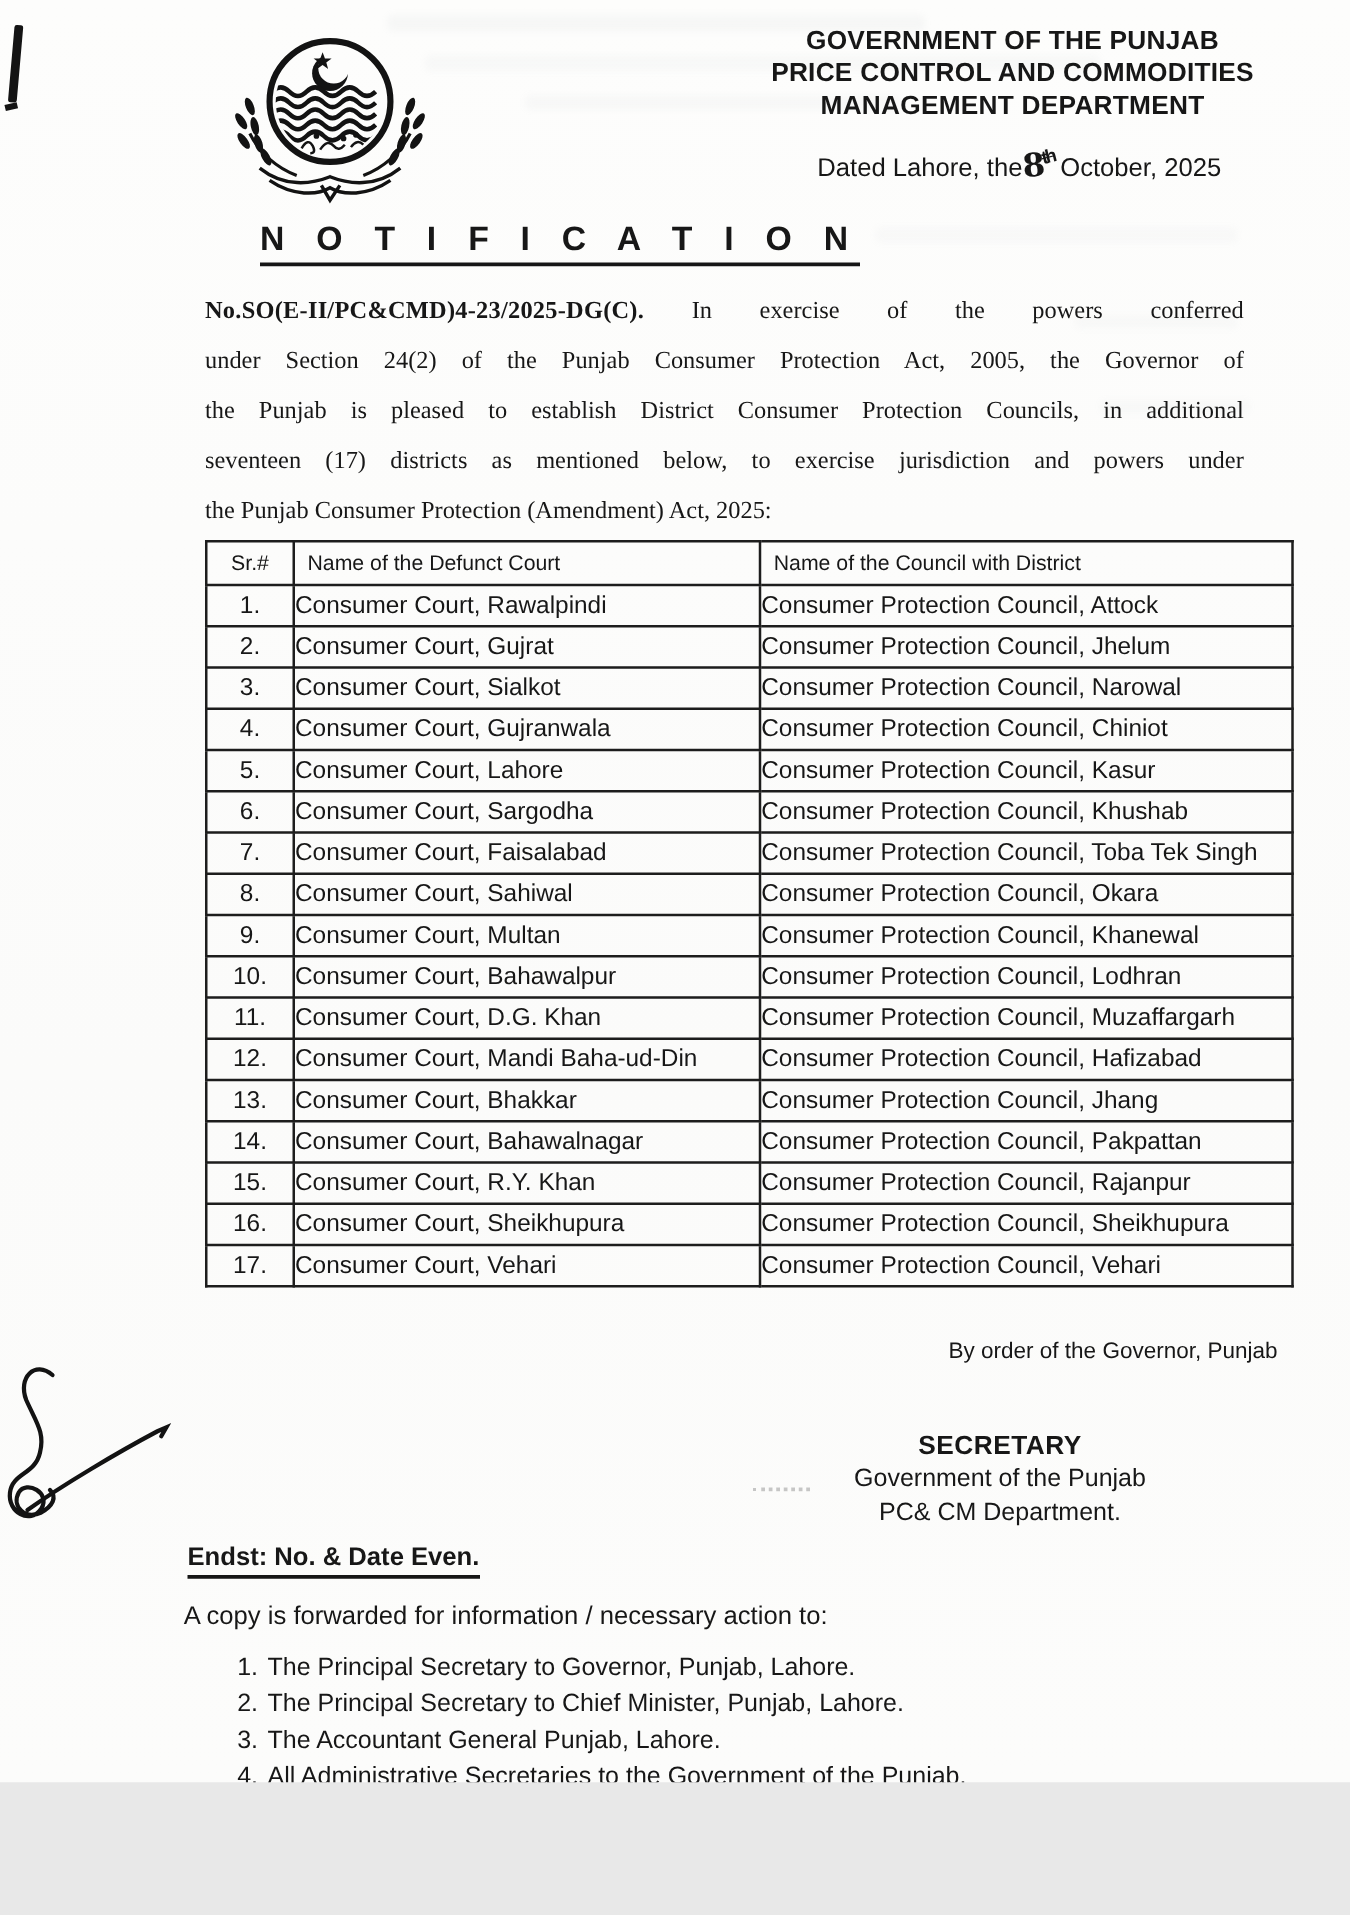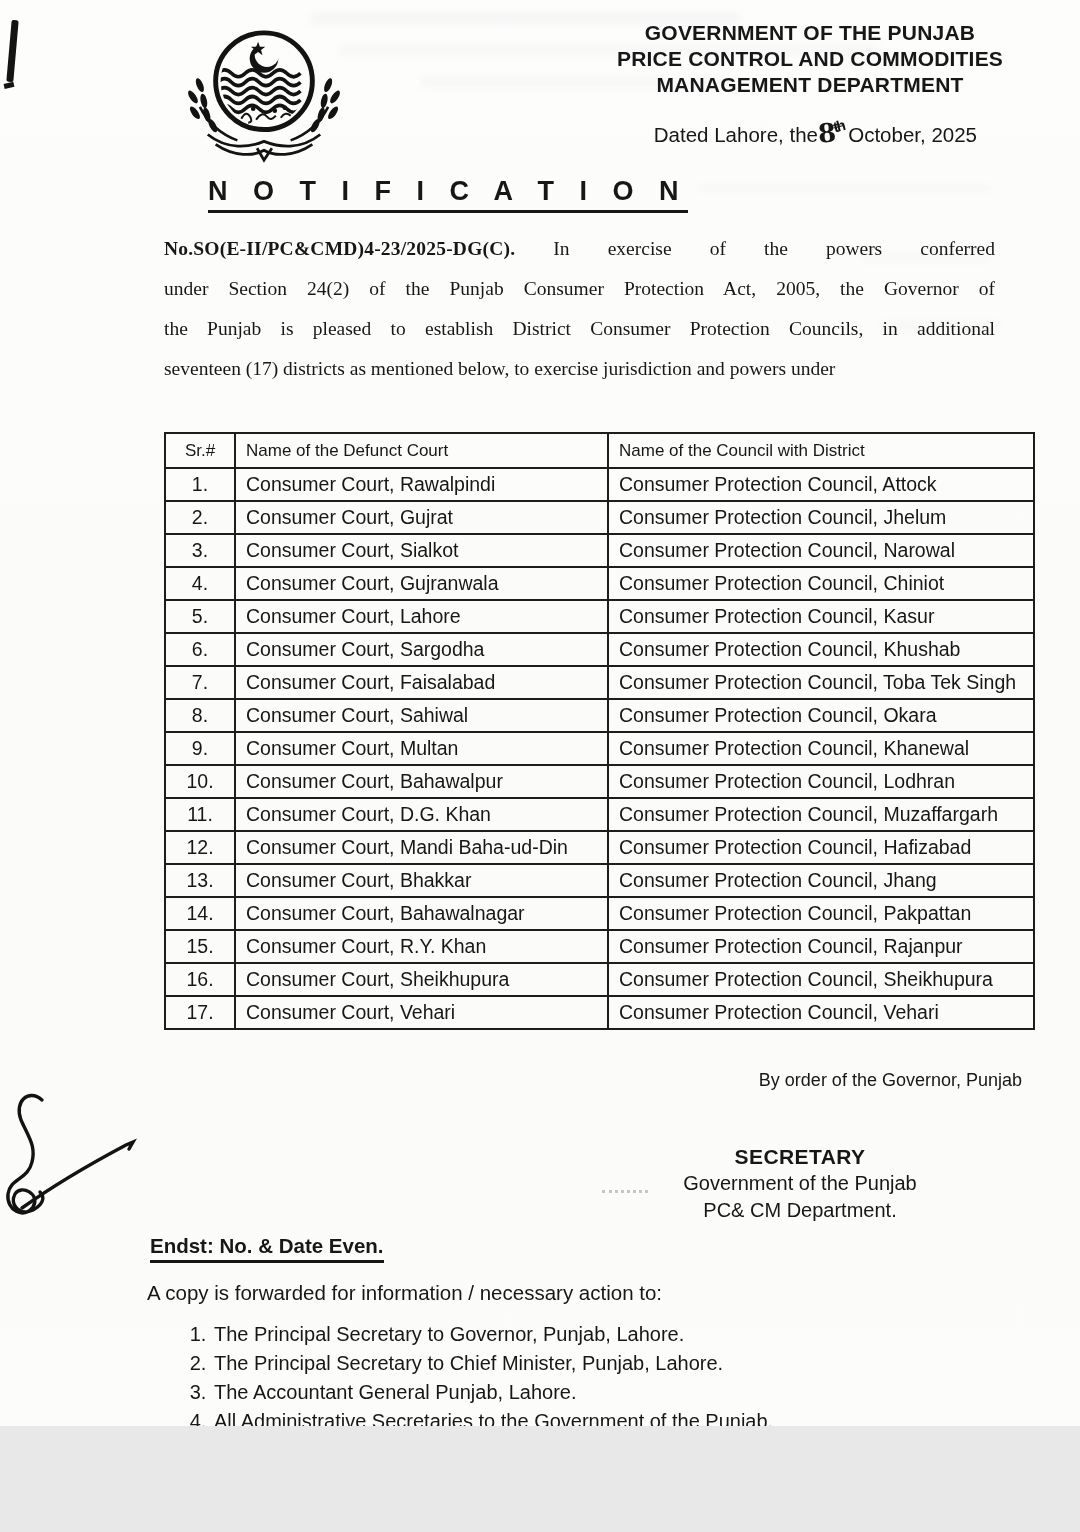--- a/index.html
+++ b/index.html
@@ -27,21 +27,21 @@
   .title{position:absolute;left:168px;top:176px;font-size:27px;font-weight:bold;letter-spacing:9px;border-bottom:3.5px solid #161616;padding-bottom:3px;margin-left:40px;}
 
   
   .para{position:absolute;left:164px;top:229px;width:831px;font-size:19.5px;line-height:40px;font-family:Liberation Serif, serif;}
   .jline{text-align:justify;text-align-last:justify;}
   .jlines .jline:last-child{text-align-last:left;}
   .para strong{font-weight:bold;letter-spacing:.2px;}
 
   
   table.courts{position:absolute;left:164px;top:432px;width:831px;border-collapse:collapse;font-size:19.5px;table-layout:fixed;}
-  table.courts th,table.courts td{border:2px solid #1d1d1d;padding:4px 10px;line-height:23px;vertical-align:middle;}
+  table.courts th,table.courts td{border:2px solid #1d1d1d;padding:4px 0;line-height:23px;vertical-align:middle;}
   table.courts th{font-size:17px;font-weight:normal;text-align:left;padding:5px 10px;}
   table.courts .c1{width:64px;text-align:center;padding:4px 2px;}
   table.courts th.c1{text-align:center;}
   table.courts .c2{width:351px;}
   table.courts .c3{width:404px;border-radius:13px;}
 
   
   .by-order{position:absolute;top:1070px;right:58px;font-size:18px;}
   .sig-block{position:absolute;left:630px;top:1143px;width:340px;text-align:center;font-size:20px;line-height:27px;}
   .sig-block .sec{font-size:21px;font-weight:bold;letter-spacing:.4px;}
@@ -125,20 +125,21 @@
 
   <div class="title">N O T I F I C A T I O N</div>
 
   <div class="para">
     <div class="jline"><strong>No.SO(E-II/PC&amp;CMD)4-23/2025-DG(C).</strong> <span>In exercise of the powers conferred</span></div>
     <div class="jlines">
 
     <div class="jline">under Section 24(2) of the Punjab Consumer Protection Act, 2005, the Governor of</div>
         <div class="jline">the Punjab is pleased to establish District Consumer Protection Councils, in additional</div>
         <div class="jline">seventeen (17) districts as mentioned below, to exercise jurisdiction and powers under</div>
+        <div class="jline">the Punjab Consumer Protection (Amendment) Act, 2025:</div>
       </div>
   </div>
 
   <table class="courts">
     <thead>
       <tr>
         <th class="c1">Sr.#</th>
         <th class="c2">Name of the Defunct Court</th>
         <th class="c3">Name of the Council with District</th>
       </tr>

